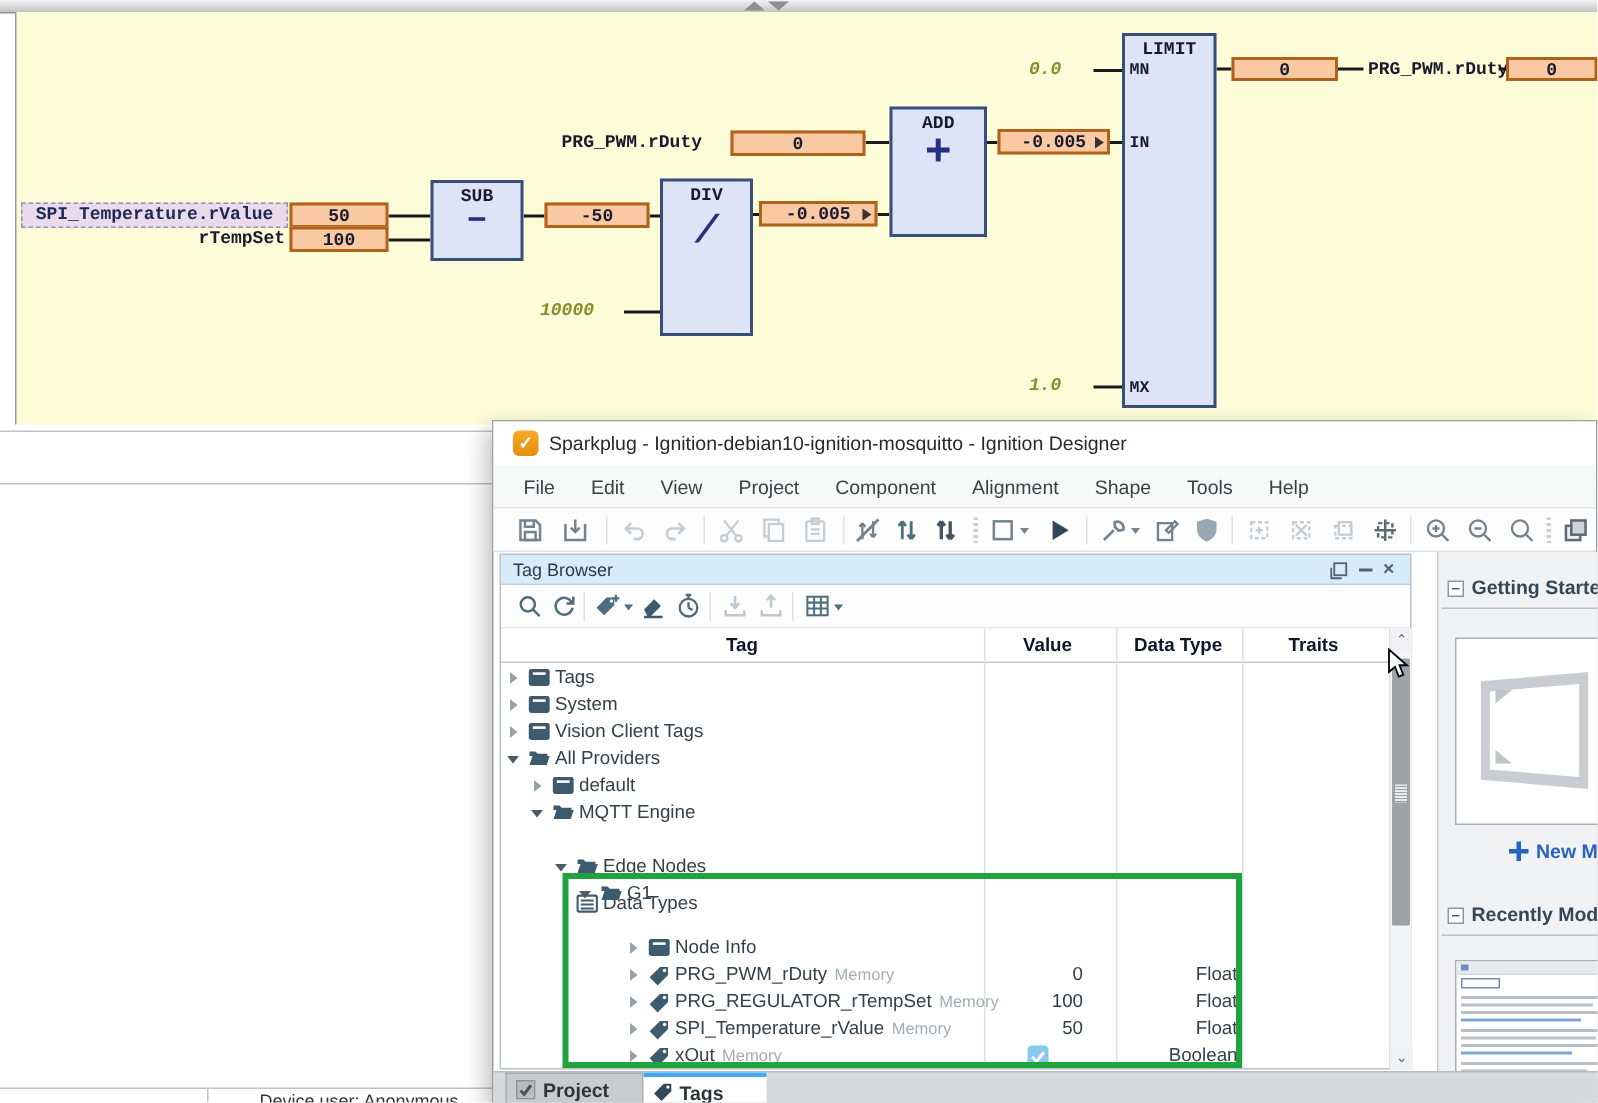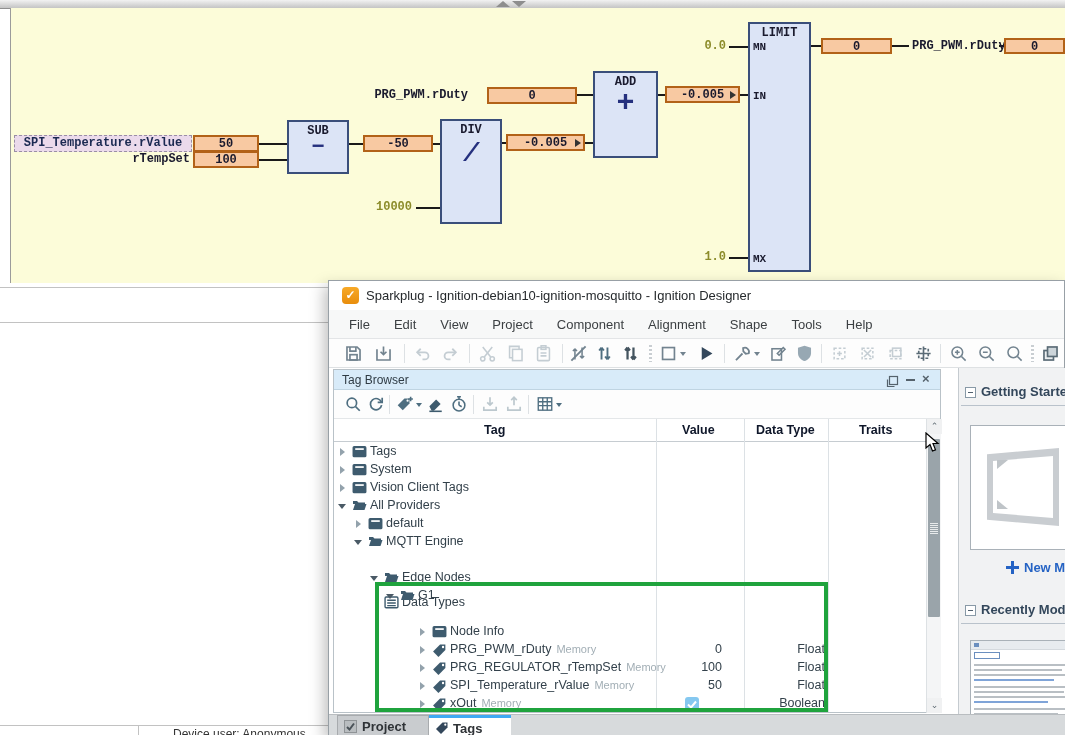--- a/index.html
+++ b/index.html
@@ -11,21 +11,21 @@
   .tri-up{width:0;height:0;border-left:7px solid transparent;border-right:7px solid transparent;border-bottom:6px solid #8E8E8E;}
   .tri-dn{width:0;height:0;border-left:7px solid transparent;border-right:7px solid transparent;border-top:6px solid #8E8E8E;}
   .fbd-canvas{left:10px;top:8px;width:1055px;height:275px;background:#FCFCD9;border-left:1px solid #9B9B9B;}
   .hline{height:1px;background:#C2C2C2;}
   .fbd{font-family:"Liberation Mono","DejaVu Sans Mono",monospace;font-weight:bold;font-size:12px;color:#1A1A2E;}
   .vbox{background:#F8C9A2;border:2px solid #B26218;text-align:center;line-height:14px;box-sizing:border-box;}
   .blk{background:#DCE4F6;border:2px solid #3A4E7A;box-sizing:border-box;text-align:center;}
   .blk .t{margin-top:2px;}
   .sym{color:#25307E;}
   .wire{background:#1A1A1A;height:2px;}
-  .const{color:#8C8C2A;text-align:right;}
+  .const{color:#8C8C2A;text-align:left;font-style:italic;}
   .selvar{background:#EBDAEB;border:1px dashed #9A8FA5;text-align:center;color:#1B2A52;line-height:15px;box-sizing:border-box;}
   .warr{width:0;height:0;border-top:4px solid transparent;border-bottom:4px solid transparent;border-left:6px solid #333;}
   .port{font-size:11px;text-align:left;}
   
   .statustext{font-size:12px;color:#333;}
   
   .designer{left:328px;top:280px;width:737px;height:455px;background:#fff;border:1px solid #98A0A6;
             box-shadow:-4px 6px 14px rgba(0,0,0,.25);box-sizing:border-box;}
   .titlebar{left:0;top:0;width:100%;height:29px;background:#fff;}
   .appicon{left:13px;top:6px;width:17px;height:17px;border-radius:4px;background:linear-gradient(#F7A927,#E88D0C);

